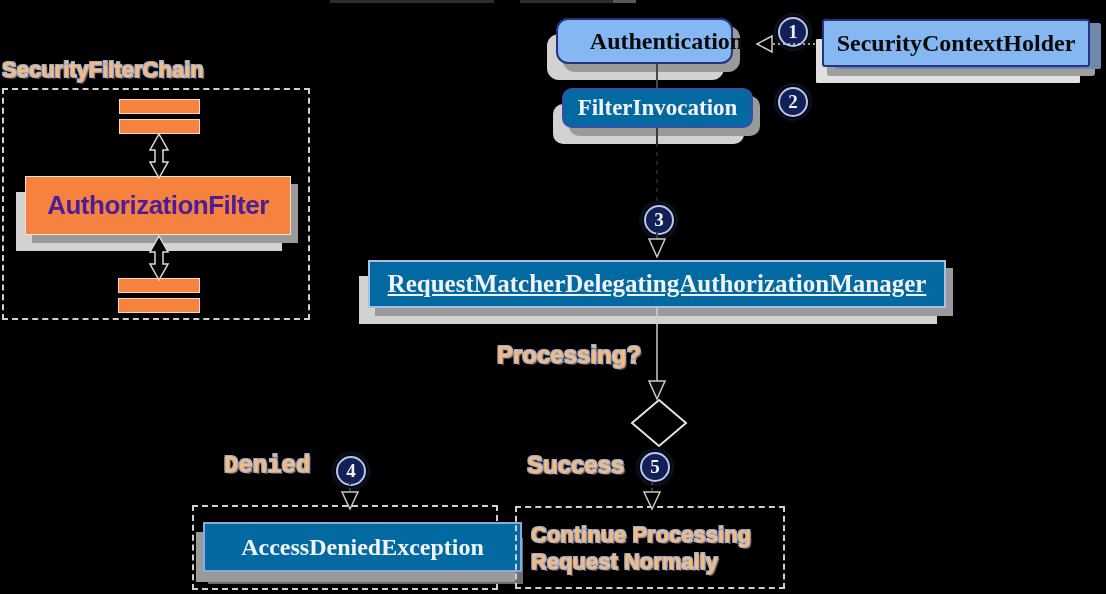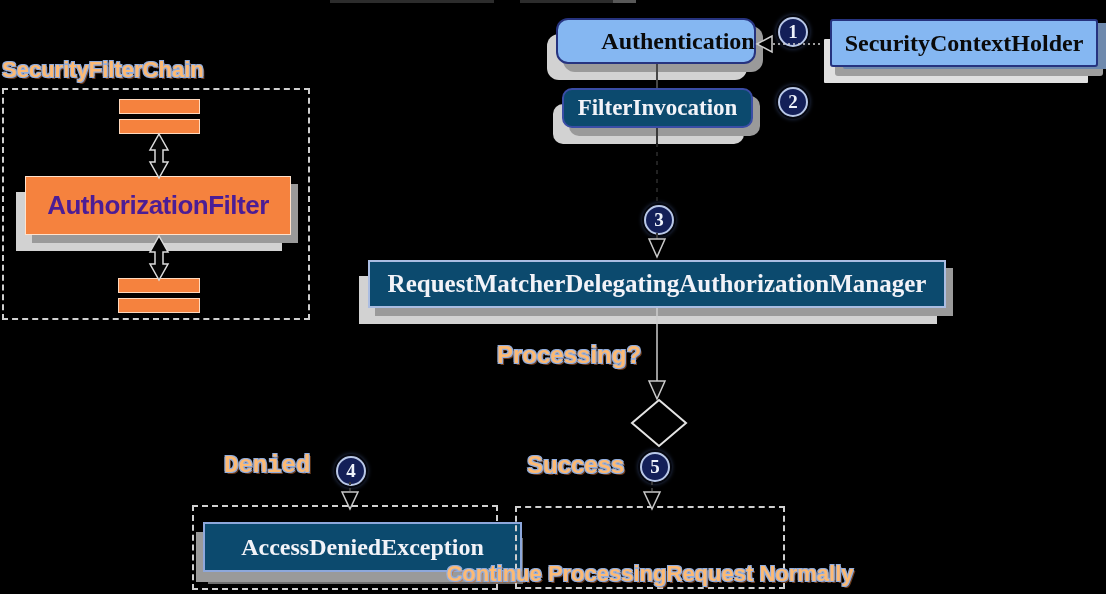--- a/index.html
+++ b/index.html
@@ -3,36 +3,36 @@
 <meta charset="utf-8">
 <style>
   html,body{margin:0;padding:0;background:#000;}
   .canvas{position:relative;width:1106px;height:594px;background:#000;overflow:hidden;
           font-family:"Liberation Sans",sans-serif;}
   .box{position:absolute;display:flex;align-items:center;justify-content:center;
        box-sizing:border-box;text-align:center;}
   .shadow{box-shadow:7px 8px 0 #9a9a9a,-9px 16px 0 #d2d2d2;}
   .blue-node{background:#85b7f2;border:2px solid #26337f;color:#0a0a0a;
        font:bold 24px "Liberation Serif",serif;}
-  .navy-node{background:#0c4a6e;color:#f2f3f8;font:bold 24px "Liberation Serif",serif;}
+  .navy-node{background:#0369a1;color:#f2f3f8;font:bold 24px "Liberation Serif",serif;}
   .orange-node{background:#f5823e;border:1px solid #ffe2cc;color:#4c1d95;
        font:bold 26px "Liberation Sans",sans-serif;letter-spacing:-0.5px;}
   .bar{position:absolute;background:#f5823e;border:1px solid #ffd9bd;box-sizing:border-box;
        width:81px;height:15px;}
   .dashed-box{position:absolute;border:2px dashed #d0d0d0;box-sizing:border-box;background:transparent;}
   .halo{position:absolute;font-family:"Liberation Sans",sans-serif;font-weight:bold;color:#fdba74;
        text-shadow:-1px -1px 0 #92aede,1px -1px 0 #92aede,-1px 1px 0 #92aede,
                    1px 1px 0 #92aede,2px 2px 0 rgba(200,110,50,0.55);
        white-space:nowrap;}
   .step{position:absolute;width:26px;height:26px;border-radius:50%;background:#131f58;
        color:#eef2fa;border:2px solid #b9c8e8;box-shadow:0 0 0 2px #05070f,0 0 4px 2px rgba(90,120,190,0.45);
        display:flex;align-items:center;justify-content:center;
        font:bold 19px "Liberation Serif",serif;}
   .overlay{position:absolute;left:0;top:0;pointer-events:none;}
-  .continue-text{display:flex;flex-direction:row;justify-content:center;align-items:flex-end;
+  .continue-text{display:flex;flex-direction:column;justify-content:center;align-items:flex-start;
        position:absolute;inset:0;padding:0 14px;box-sizing:border-box;
        font-size:22px;line-height:27px;}
   .continue-text span{position:static;}
 </style>
 </head>
 <body>
 
 <div class="canvas">
 
   <div class="halo" style="left:2px;top:57px;font-size:22px;">SecurityFilterChain</div>
@@ -40,36 +40,36 @@
 
   <div class="bar" style="left:119px;top:99px;"></div>
   <div class="bar" style="left:119px;top:119px;"></div>
   <div class="bar" style="left:118px;top:278px;width:82px;"></div>
   <div class="bar" style="left:118px;top:298px;width:82px;"></div>
 
   <div class="box orange-node shadow" style="left:25px;top:176px;width:266px;height:59px;">
     <span>AuthorizationFilter</span>
   </div>
 
-  <div class="box blue-node shadow" style="left:556px;top:18px;width:200px;height:46px;border-radius:12px;padding-left:44px;">
+  <div class="box blue-node shadow" style="left:556px;top:18px;width:177px;height:46px;border-radius:12px;padding-left:44px;">
     <span>Authentication</span>
   </div>
 
   <div class="box blue-node" style="left:822px;top:19px;width:268px;height:48px;border-radius:3px;
-       box-shadow:12px 3px 0 -1px #6e89ad,5px 9px 0 #9e9e9e,-8px 18px 0 -2px #e0e0e0;margin-left:8px;">
+       box-shadow:12px 3px 0 -1px #6e89ad,5px 9px 0 #9e9e9e,-8px 18px 0 -2px #e0e0e0;">
     <span>SecurityContextHolder</span>
   </div>
 
   <div class="box navy-node shadow" style="left:562px;top:88px;width:191px;height:40px;border-radius:10px;
        border:2px solid #3a4da6;font-size:23px;">
     <span>FilterInvocation</span>
   </div>
 
   <div class="box navy-node shadow" style="left:368px;top:260px;width:578px;height:48px;
-       border:2px solid #aabde2;font-size:25px;">
+       border:2px solid #aabde2;font-size:25px;text-decoration:underline;">
     <span>RequestMatcherDelegatingAuthorizationManager</span>
   </div>
 
   <div class="halo" style="left:497px;top:341px;font-size:24px;">Processing?</div>
 
   <div class="halo" style="left:224px;top:452px;font-size:24px;font-family:Liberation Mono, monospace;">Denied</div>
   <div class="halo" style="left:527px;top:451px;font-size:24px;">Success</div>
 
   <div class="dashed-box" style="left:192px;top:505px;width:306px;height:85px;"></div>
   <div class="box navy-node" style="left:203px;top:522px;width:319px;height:50px;

